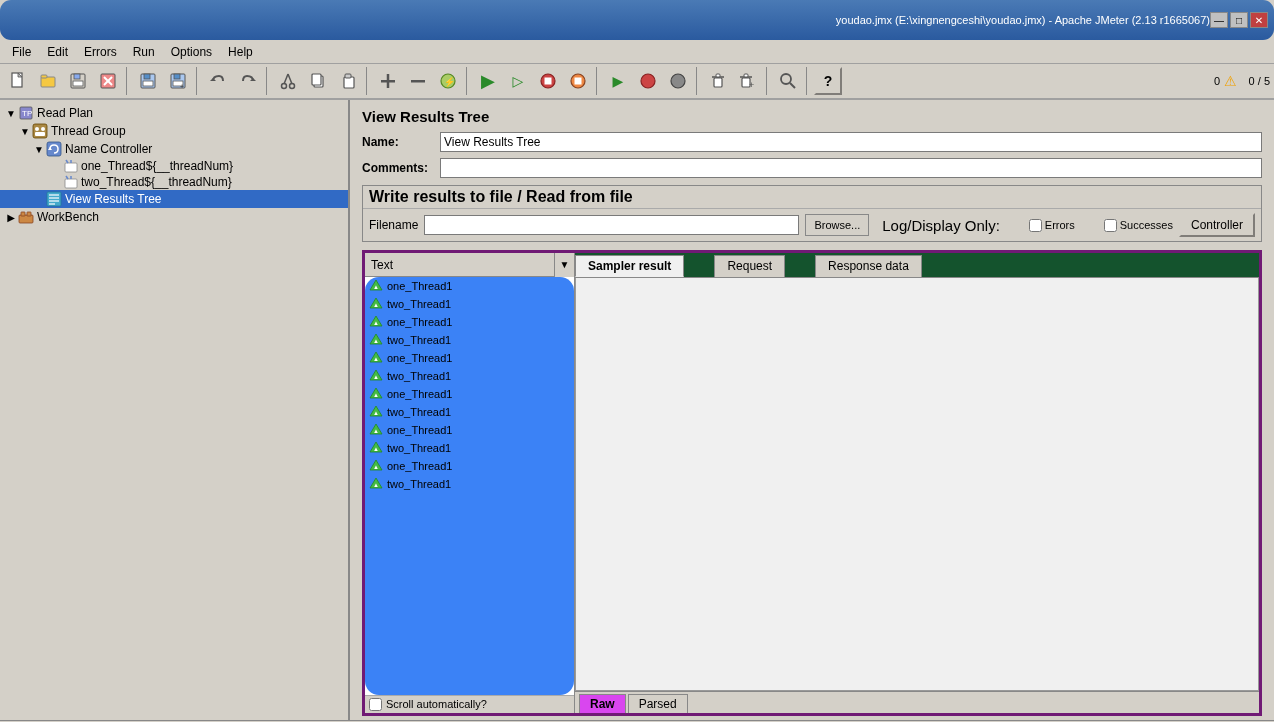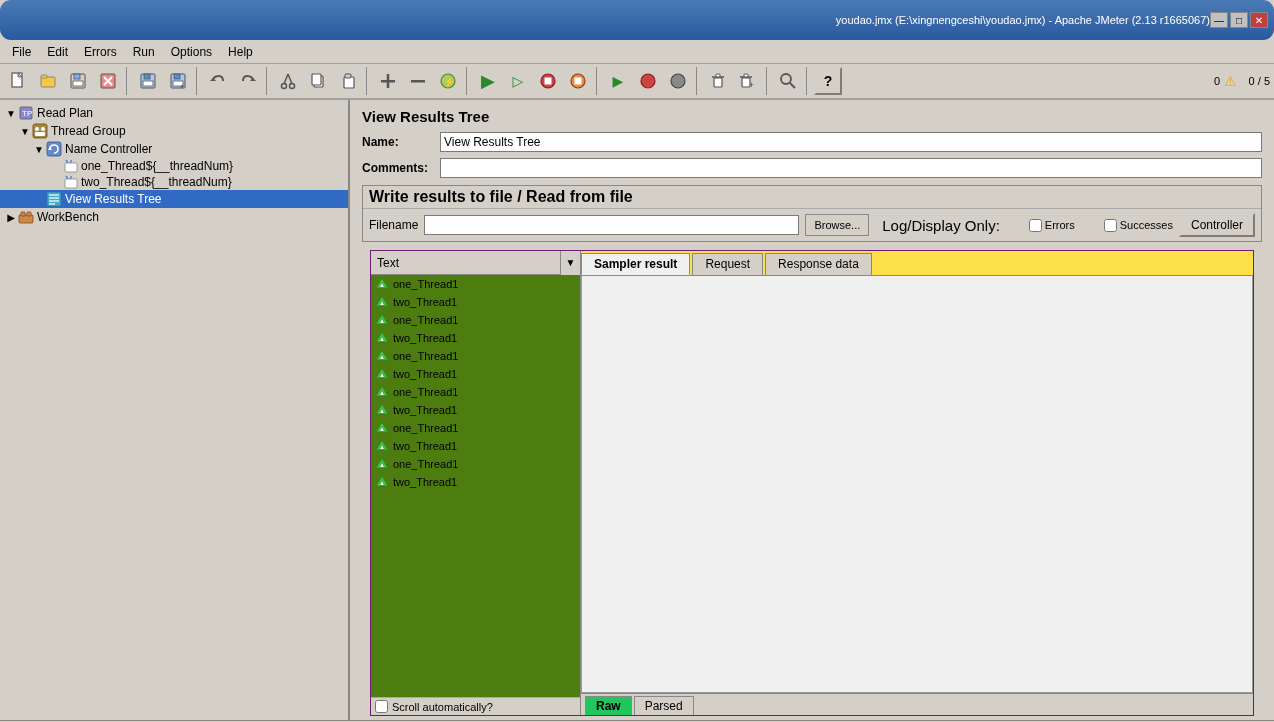--- a/index.html
+++ b/index.html
@@ -168,22 +168,22 @@
       border: 2px outset #d4d0c8;
       cursor: pointer;
       font-size: 12px;
       height: 24px;
     }
 
     
     #results-area {
       flex: 1;
       display: flex;
-      margin: 4px 20px;
-      border: 1px solid #701a75;
+      margin: 4px 12px;
+      border: 3px solid #701a75;
       overflow: hidden;
     }
 
     
     #results-list-panel {
       width: 210px;
       min-width: 210px;
       display: flex;
       flex-direction: column;
       border-right: 1px solid #888;
@@ -209,52 +209,53 @@
       display: flex;
       align-items: center;
       justify-content: center;
       cursor: pointer;
       background: #d4d0c8;
       font-size: 10px;
     }
     #results-list {
       flex: 1;
       overflow-y: auto;
-      background: #4d7c0f;
+      background: #3b82f6;
+      border-radius: 14px;
     }
     .result-item {
       display: flex;
       align-items: center;
       padding: 1px 4px;
       cursor: pointer;
       font-size: 11px;
     }
 
     
     #scroll-auto {
       display: flex;
-      align-items: center;
       padding: 2px 4px;
       gap: 4px;
       border-top: 1px solid #aaa;
       background: #d4d0c8;
       font-size: 11px;
     }
 
     
     #right-panel {
       flex: 1;
       display: flex;
       flex-direction: column;
       background: #f0f0f0;
     }
     #right-tabs {
       display: flex;
-      background: #fde047;
+      background: #14532d;
       border-bottom: 1px solid #888;
+      gap: 28px;
     }
     .result-tab {
       padding: 3px 12px;
       cursor: pointer;
       border: 1px solid #888;
       border-bottom: none;
       background: #d4d0c8;
       font-size: 12px;
       margin-right: 2px;
       margin-top: 2px;
@@ -279,21 +280,21 @@
     .bottom-tab {
       padding: 2px 10px;
       border: 1px solid #888;
       border-bottom: none;
       background: #d4d0c8;
       cursor: pointer;
       font-size: 12px;
       margin-right: 2px;
     }
     .bottom-tab.active {
-      background: #22c55e;
+      background: #d946ef;
       font-weight: bold;
     }
 
     
     #statusbar {
       height: 20px;
       background: #d4d0c8;
       border-top: 1px solid #888;
       display: flex;
       align-items: center;

